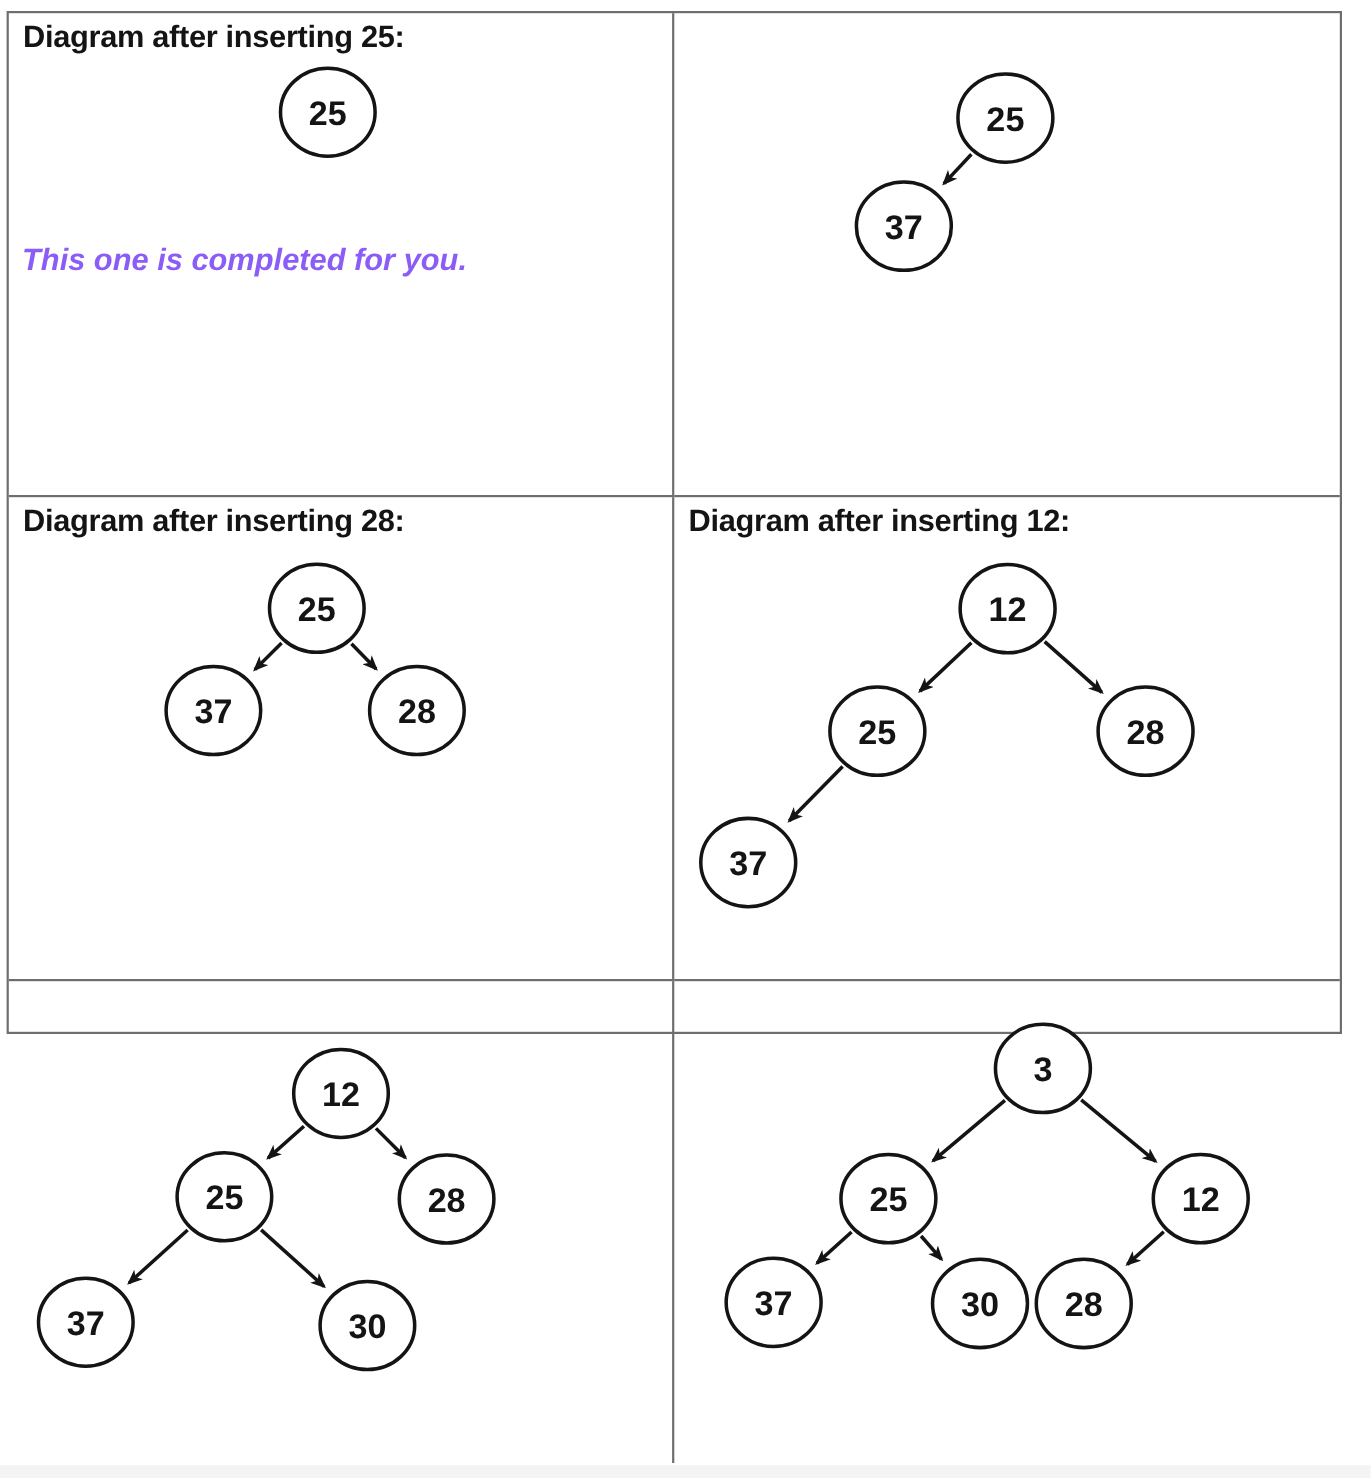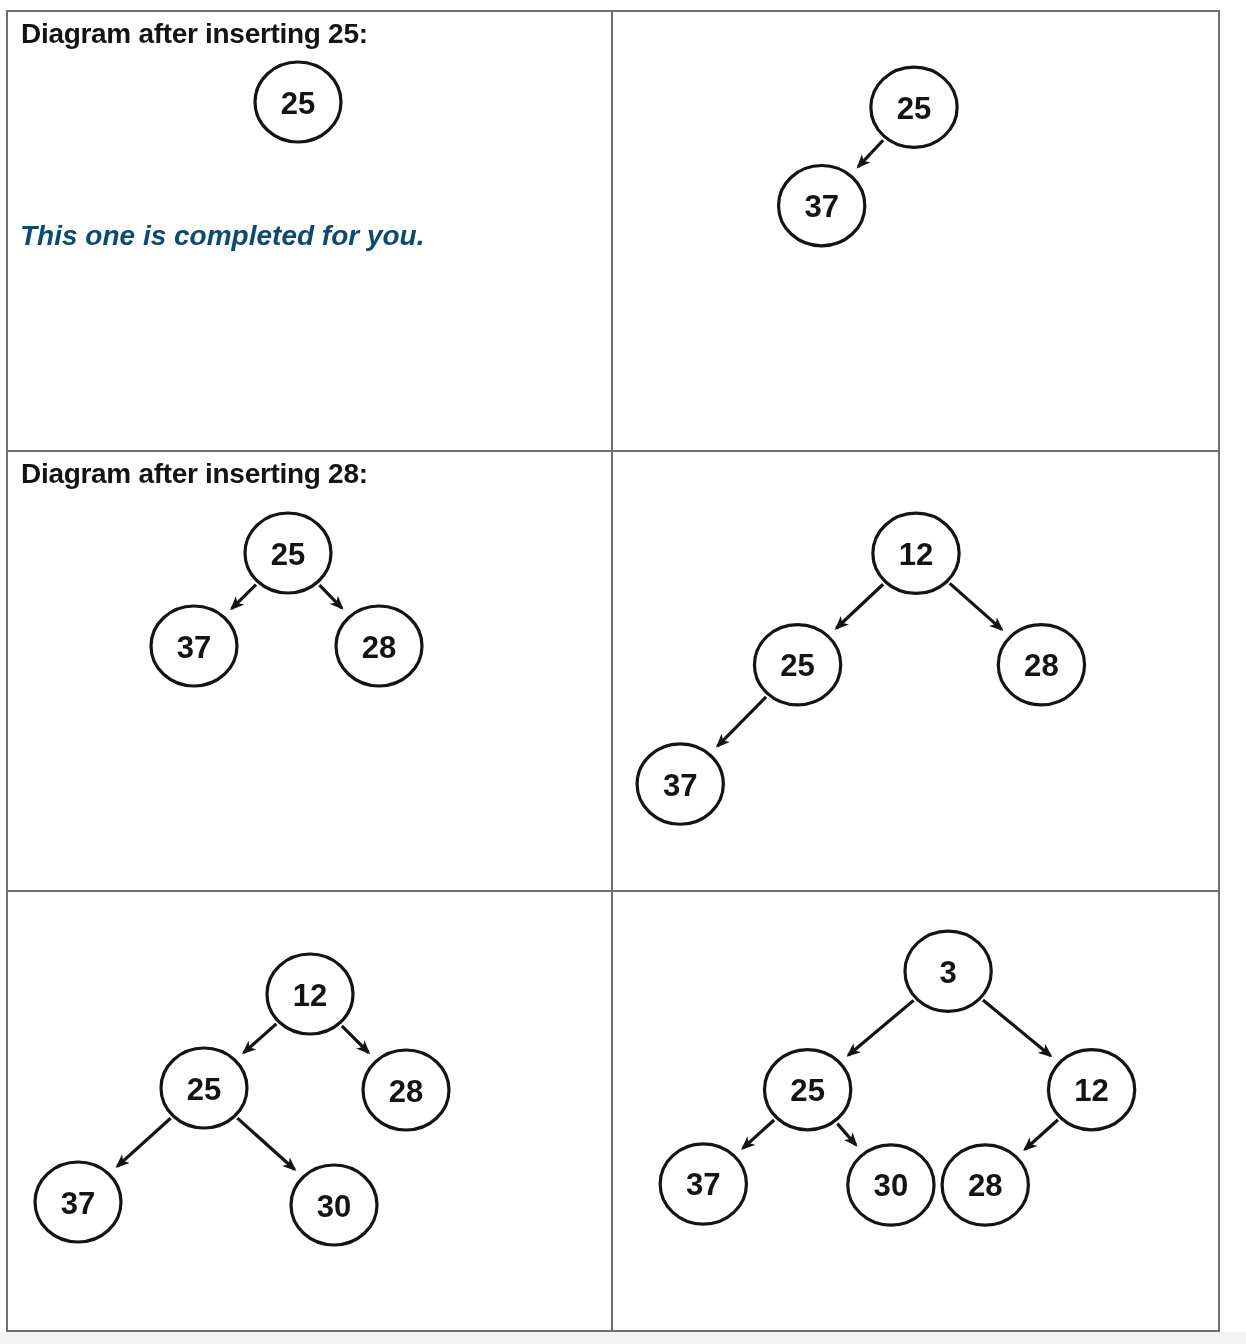--- a/index.html
+++ b/index.html
@@ -5,21 +5,21 @@
   html,body { margin:0; padding:0; }
   body {
     width:1246px; height:1344px;
     background:#ffffff;
     font-family:"Liberation Sans", sans-serif;
     position:relative;
     overflow:hidden;
   }
   .worksheet {
     position:absolute; left:6px; top:10px;
-    width:1214px; height:1322px;
+    width:1214px; height:930px;
     border:2px solid #6e6e6e;
     box-sizing:border-box;
     display:grid;
     grid-template-columns:605px 605px;
     grid-template-rows:440px 440px 438px;
     background:#ffffff;
   }
   .cell {
     position:relative;
     box-sizing:border-box;
@@ -31,21 +31,21 @@
   .cell:nth-child(5), .cell:nth-child(6) { border-bottom:none; }
   .cell-title {
     position:absolute; top:6px; left:13px;
     font-size:28px; font-weight:700; color:#141414;
     letter-spacing:-0.3px;
     white-space:nowrap;
     z-index:2;
   }
   .cell-note {
     position:absolute; top:208px; left:12px;
-    font-size:28px; font-weight:700; font-style:italic; color:#0c4a6e;
+    font-size:28px; font-weight:700; font-style:italic; color:#8b5cf6;
     white-space:nowrap;
     z-index:2;
   }
   .tree-svg {
     position:absolute; left:0; top:0;
     width:100%; height:100%;
     z-index:1;
   }
   .bottom-strip {
     position:absolute; left:0; top:1332px;
@@ -100,20 +100,21 @@
         <ellipse cx="280" cy="101" rx="43" ry="40" fill="#ffffff" stroke="#141414" stroke-width="3.2"></ellipse>
         <text x="280" y="102" text-anchor="middle" dominant-baseline="central" font-size="31" font-weight="700" font-family="&quot;Liberation Sans&quot;, sans-serif" fill="#141414">25</text>
         <ellipse cx="186" cy="194" rx="43" ry="40" fill="#ffffff" stroke="#141414" stroke-width="3.2"></ellipse>
         <text x="186" y="195" text-anchor="middle" dominant-baseline="central" font-size="31" font-weight="700" font-family="&quot;Liberation Sans&quot;, sans-serif" fill="#141414">37</text>
         <ellipse cx="371" cy="194" rx="43" ry="40" fill="#ffffff" stroke="#141414" stroke-width="3.2"></ellipse>
         <text x="371" y="195" text-anchor="middle" dominant-baseline="central" font-size="31" font-weight="700" font-family="&quot;Liberation Sans&quot;, sans-serif" fill="#141414">28</text>
       </svg>
   </div>
 
   <div class="cell">
+    <div class="cell-title">Diagram after inserting 12:</div>
     <svg class="tree-svg" viewBox="0 0 603 436" preserveAspectRatio="xMinYMin meet">
         <defs>
           <marker id="arrowhead-3" viewBox="0 0 12 10" refX="10" refY="5" markerWidth="14" markerHeight="12" orient="auto" markerUnits="userSpaceOnUse">
             <path d="M0,0 L12,5 L0,10 L3.2,5 Z" fill="#141414"></path>
           </marker>
         </defs>
         <line x1="269.2" y1="131.8" x2="222.6" y2="175.7" stroke="#141414" stroke-width="3.2" marker-end="url(#arrowhead-3)"></line>
         <line x1="335.6" y1="130.9" x2="387.4" y2="176.8" stroke="#141414" stroke-width="3.2" marker-end="url(#arrowhead-3)"></line>
         <line x1="152.5" y1="244.1" x2="104.2" y2="293.2" stroke="#141414" stroke-width="3.2" marker-end="url(#arrowhead-3)"></line>
         <ellipse cx="302" cy="101" rx="43" ry="40" fill="#ffffff" stroke="#141414" stroke-width="3.2"></ellipse>

